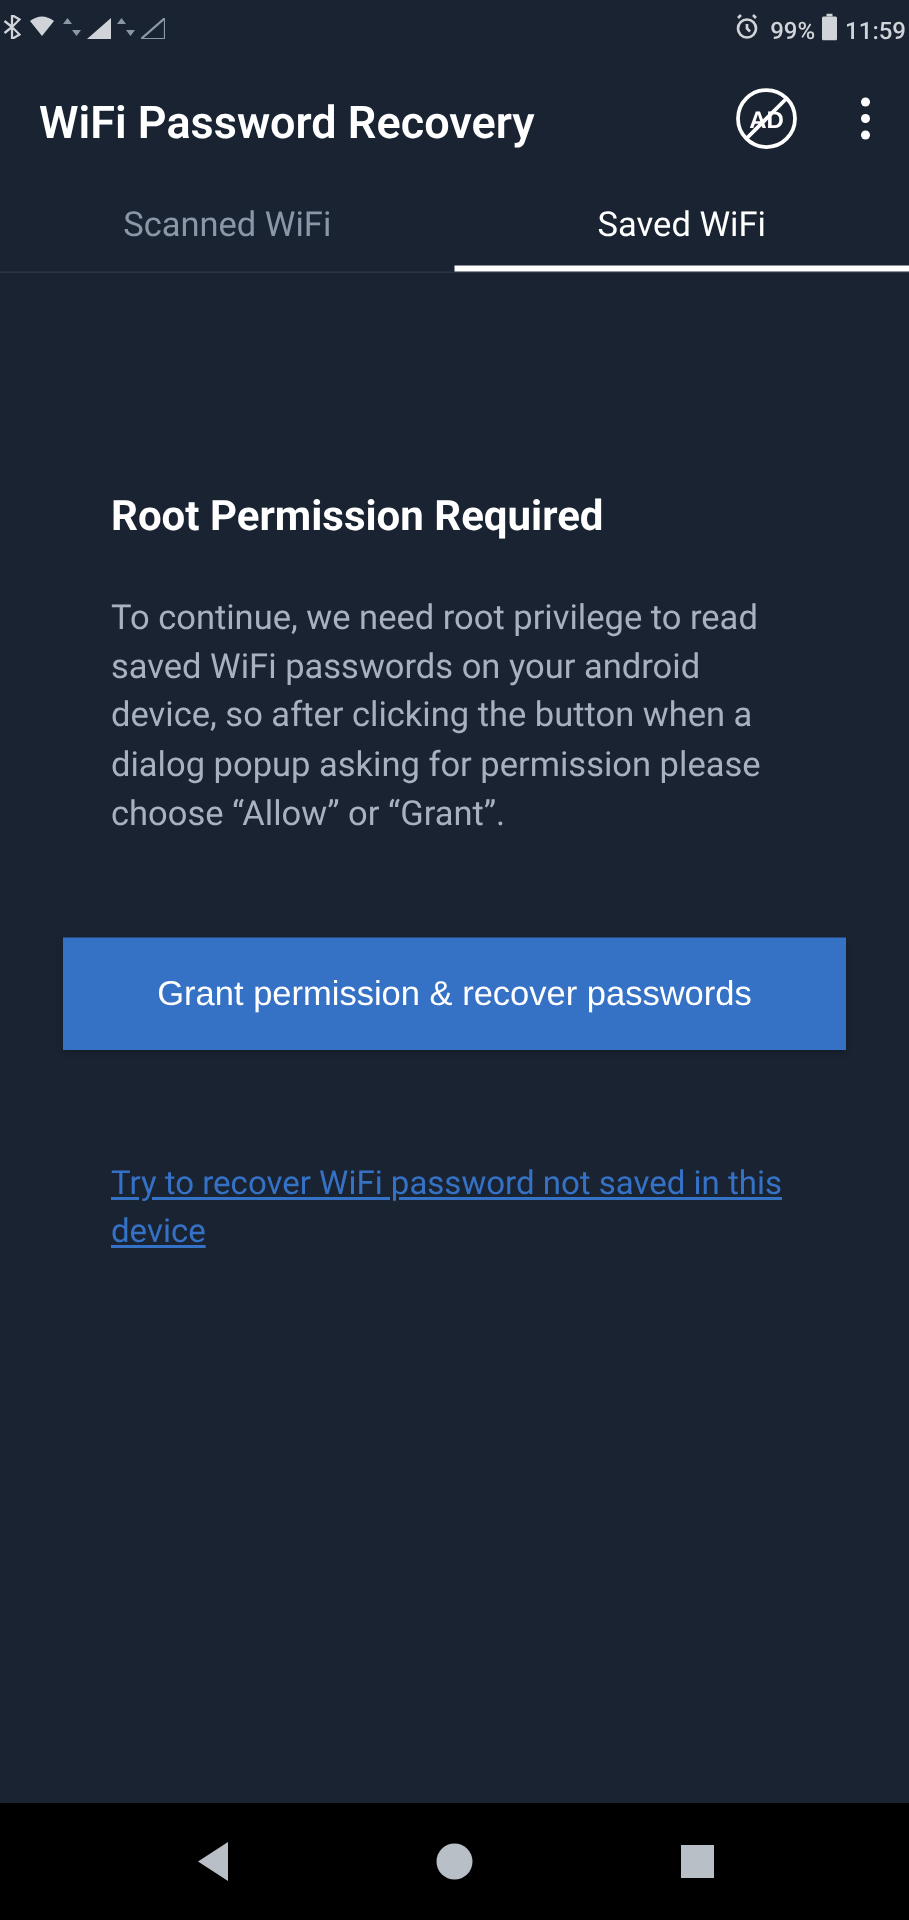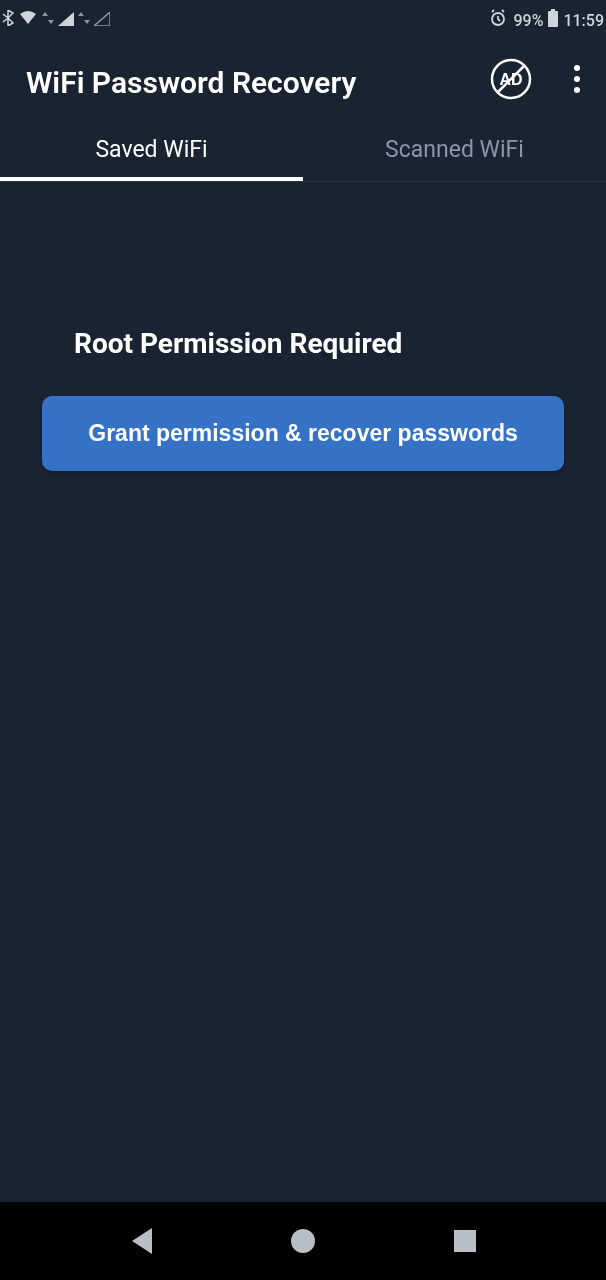--- a/index.html
+++ b/index.html
@@ -113,24 +113,24 @@
       line-height: 1.42;
       margin-bottom: 66px;
     }
     .primary-button {
       display: block;
       width: calc(100% - 8px);
       margin: 0 4px;
       background: #3572c6;
       color: #ffffff;
       border: none;
-      border-radius: 10px;
+      border-radius: 0;
       padding: 24px 12px;
       font-size: 23px;
-      font-weight: 700;
+      font-weight: 400;
       text-align: center;
       cursor: pointer;
       box-shadow: 0 2px 4px rgba(0,0,0,0.2);
     }
     .link {
       display: block;
       color: #3572c6;
       font-size: 22px;
       text-decoration: underline;
       margin-top: 74px;
@@ -230,33 +230,37 @@
     </span>
     <span class="more-icon">
       <span></span>
         <span></span>
         <span></span>
     </span>
   </div>
 </div>
 
 <div class="tabs">
+  <div class="tab">
+    <span>Scanned WiFi</span>
+  </div>
   <div class="tab active">
     <span>Saved WiFi</span>
-  </div>
-  <div class="tab">
-    <span>Scanned WiFi</span>
   </div>
 </div>
 
 <div class="content">
   <div class="content-inner">
     <h2 class="heading">Root Permission Required</h2>
+    <p class="description">To continue, we need root privilege to read saved WiFi passwords on your android device, so after clicking the button when a dialog popup asking for permission please choose “Allow” or “Grant”.</p>
   </div>
   <button class="primary-button">Grant permission &amp; recover passwords</button>
+  <div class="content-inner">
+    <a class="link">Try to recover WiFi password not saved in this device</a>
+  </div>
 </div>
 
 <div class="nav-bar">
   <div class="nav-button nav-back">
     <svg width="26" height="30" viewBox="0 0 26 30">
         <path d="M24 2 L4 15 L24 28 Z" fill="#b8bfc6"></path>
       </svg>
   </div>
   <div class="nav-button nav-home">
     <svg width="28" height="28" viewBox="0 0 28 28">

